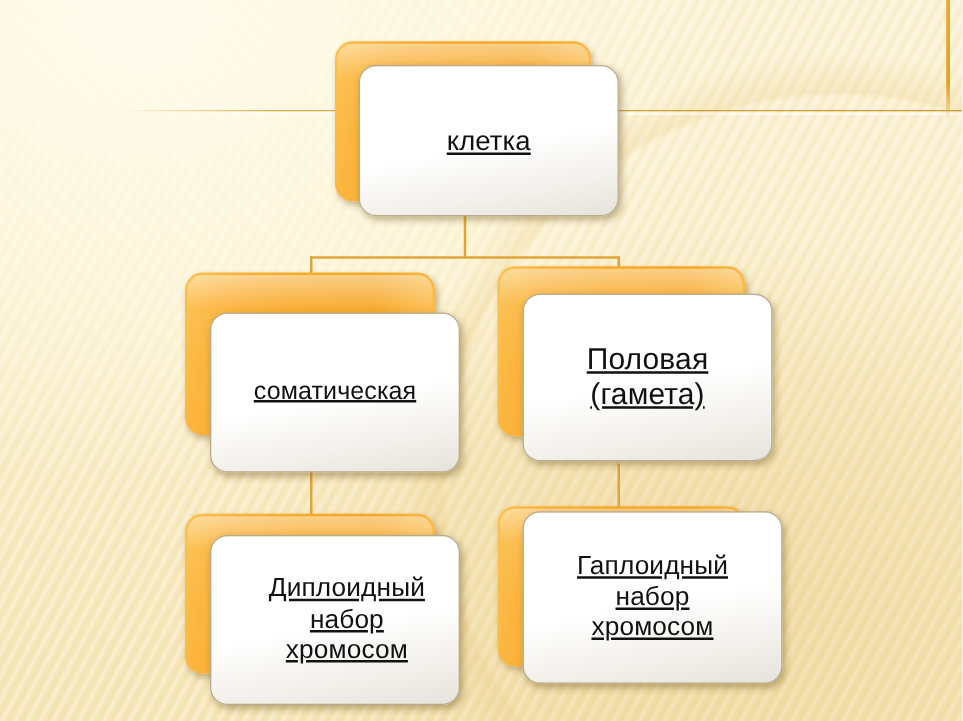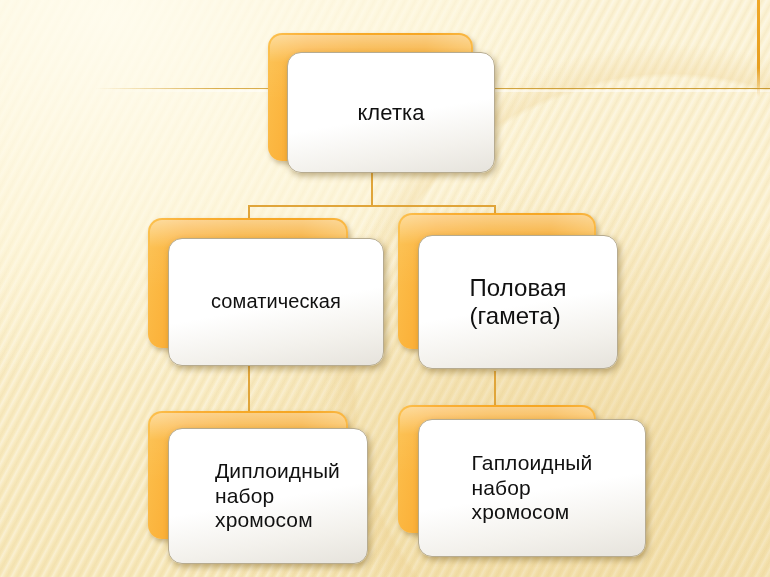--- a/index.html
+++ b/index.html
@@ -126,50 +126,52 @@
     border: 1px solid #b6ab90;
     box-shadow: 2px 3px 6px rgba(120, 90, 30, 0.45),
                 inset 0 1px 0 rgba(255,255,255,0.9);
     display: flex;
     align-items: center;
     justify-content: center;
     box-sizing: border-box;
   }
   .node .front-card .label {
     color: #111111;
+    text-align: center;
     line-height: 1.18;
     letter-spacing: .1px;
     font-weight: 400;
     white-space: pre-line;
+    text-decoration: underline;
   }
 
   
   #node-cell { left: 268px; top: 33px; }
   #node-cell .shadow-card { width: 205px; height: 128px; }
   #node-cell .front-card  { left: 19px; top: 19px; width: 208px; height: 121px; }
   #node-cell .label { font-size: 22px; }
 
   #node-somatic { left: 148px; top: 218px; }
   #node-somatic .shadow-card { width: 200px; height: 130px; }
-  #node-somatic .front-card  { left: 20px; top: 20px; width: 216px; height: 128px; }
+  #node-somatic .front-card  { left: 20px; top: 32px; width: 200px; height: 128px; }
   #node-somatic .label { font-size: 20px; }
 
   #node-sexual { left: 398px; top: 213px; }
   #node-sexual .shadow-card { width: 198px; height: 136px; }
   #node-sexual .front-card  { left: 20px; top: 22px; width: 200px; height: 134px; }
   #node-sexual .label { font-size: 24px; }
 
   #node-diploid { left: 148px; top: 411px; }
   #node-diploid .shadow-card { width: 200px; height: 128px; }
   #node-diploid .front-card  { left: 20px; top: 17px; width: 200px; height: 136px; }
   #node-diploid .label { font-size: 21px; margin-left: 19px; }
 
   #node-haploid { left: 398px; top: 405px; }
   #node-haploid .shadow-card { width: 198px; height: 128px; }
-  #node-haploid .front-card  { left: 20px; top: 14px; width: 228px; height: 138px; }
+  #node-haploid .front-card  { left: 20px; top: 4px; width: 208px; height: 138px; }
   #node-haploid .label { font-size: 21px; }
 </style>
 </head>
 <body>
 
 <div id="slide">
 
   <div class="bg-base"></div>
   <div class="bg-stripes"></div>
   <div class="bg-corner-glow"></div>

